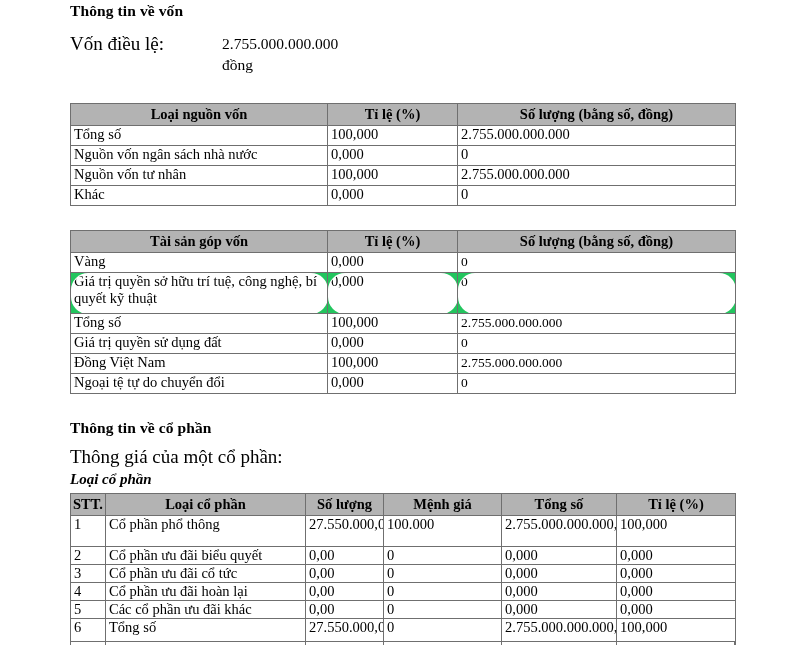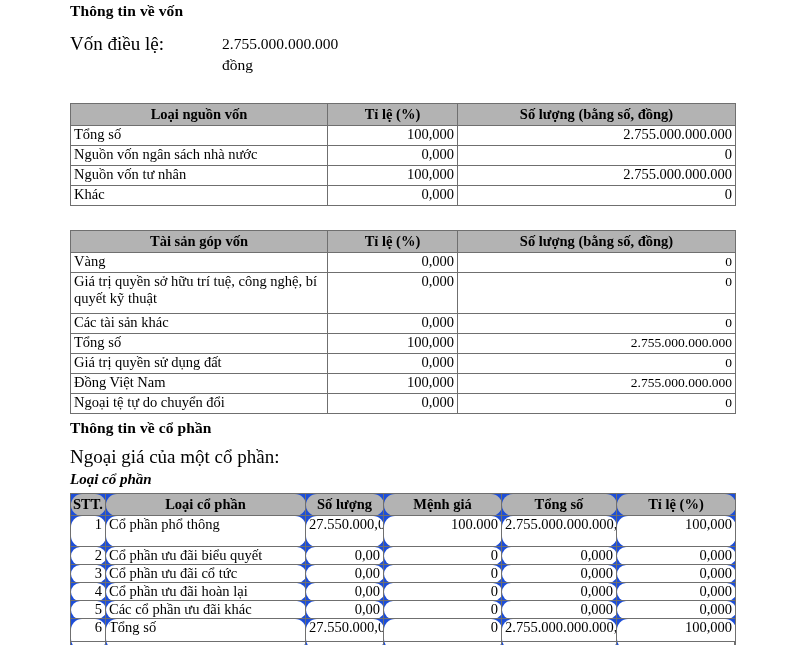--- a/index.html
+++ b/index.html
@@ -49,21 +49,21 @@
   }
   .field-value.wrapped {
     width: 150px;
   }
 
   
   table.doc-table {
     position: absolute;
     border-collapse: collapse;
     table-layout: fixed;
-    background: #1d4ed8;
+    background: #22c55e;
   }
   table.doc-table th,
   table.doc-table td {
     border: 1px solid #6f6f6f;
     padding: 0 3px;
     font-size: 14.5px;
     vertical-align: top;
     line-height: 17px;
     overflow: hidden;
   }
@@ -73,37 +73,36 @@
     text-align: center;
     height: 21px;
     line-height: 20px;
     padding: 0 2px;
     white-space: nowrap;
   }
   table.doc-table td {
     background: #ffffff;
   }
   .c-left   { text-align: left; }
-  .c-right  { text-align: right; }
+  .c-right  { }
 
   
   .tbl-capital { left: 70px; width: 665px; }
   .tbl-capital td { height: 19px; }
-  .tbl-capital td.tall { height: 40px; }
+  .tbl-capital td.tall { height: 40px; border-radius: 17px; }
   .tbl-capital .num-big { font-size: 14.5px; }
 
   .tbl-assets .num-big { font-size: 13.5px; }
 
   
   .tbl-shares { left: 70px; width: 665px; }
   .tbl-shares th,
   .tbl-shares td {
     font-size: 13px;
     line-height: 15px;
-    border-radius: 11px;
   }
   .tbl-shares th {
     height: 19px;
     line-height: 18px;
     font-size: 13px;
   }
   .tbl-shares td { height: 15px; }
   .tbl-shares td.two-line { height: 30px; }
 </style>
 </head>
@@ -172,25 +171,20 @@
         <td class="c-left">Vàng</td>
         <td class="c-right">0,000</td>
         <td class="c-right num-big">0</td>
       </tr>
       <tr>
         <td class="c-left tall">Giá trị quyền sở hữu trí tuệ, công nghệ, bí quyết kỹ thuật</td>
         <td class="c-right tall">0,000</td>
         <td class="c-right tall num-big">0</td>
       </tr>
       <tr>
-        <td class="c-left">Các tài sản khác</td>
-        <td class="c-right">0,000</td>
-        <td class="c-right num-big">0</td>
-      </tr>
-      <tr>
         <td class="c-left">Tổng số</td>
         <td class="c-right">100,000</td>
         <td class="c-right num-big">2.755.000.000.000</td>
       </tr>
       <tr>
         <td class="c-left">Giá trị quyền sử dụng đất</td>
         <td class="c-right">0,000</td>
         <td class="c-right num-big">0</td>
       </tr>
       <tr>
@@ -201,21 +195,21 @@
       <tr>
         <td class="c-left">Ngoại tệ tự do chuyển đổi</td>
         <td class="c-right">0,000</td>
         <td class="c-right num-big">0</td>
       </tr>
     </tbody>
   </table>
 
   <div class="section-title" style="top:419px; left:70px;">Thông tin về cổ phần</div>
 
-  <div class="field-label" style="top:446px; left:70px;">Ngoại giá của một cổ phần:</div>
+  <div class="field-label" style="top:446px; left:70px;">Thông giá của một cổ phần:</div>
 
 
   <div class="sub-italic-title" style="top:471px; left:70px;">Loại cổ phần</div>
 
   <table class="doc-table tbl-shares" style="top:493px;">
     <colgroup>
       <col style="width:35px">
       <col style="width:200px">
       <col style="width:78px">
       <col style="width:118px">

